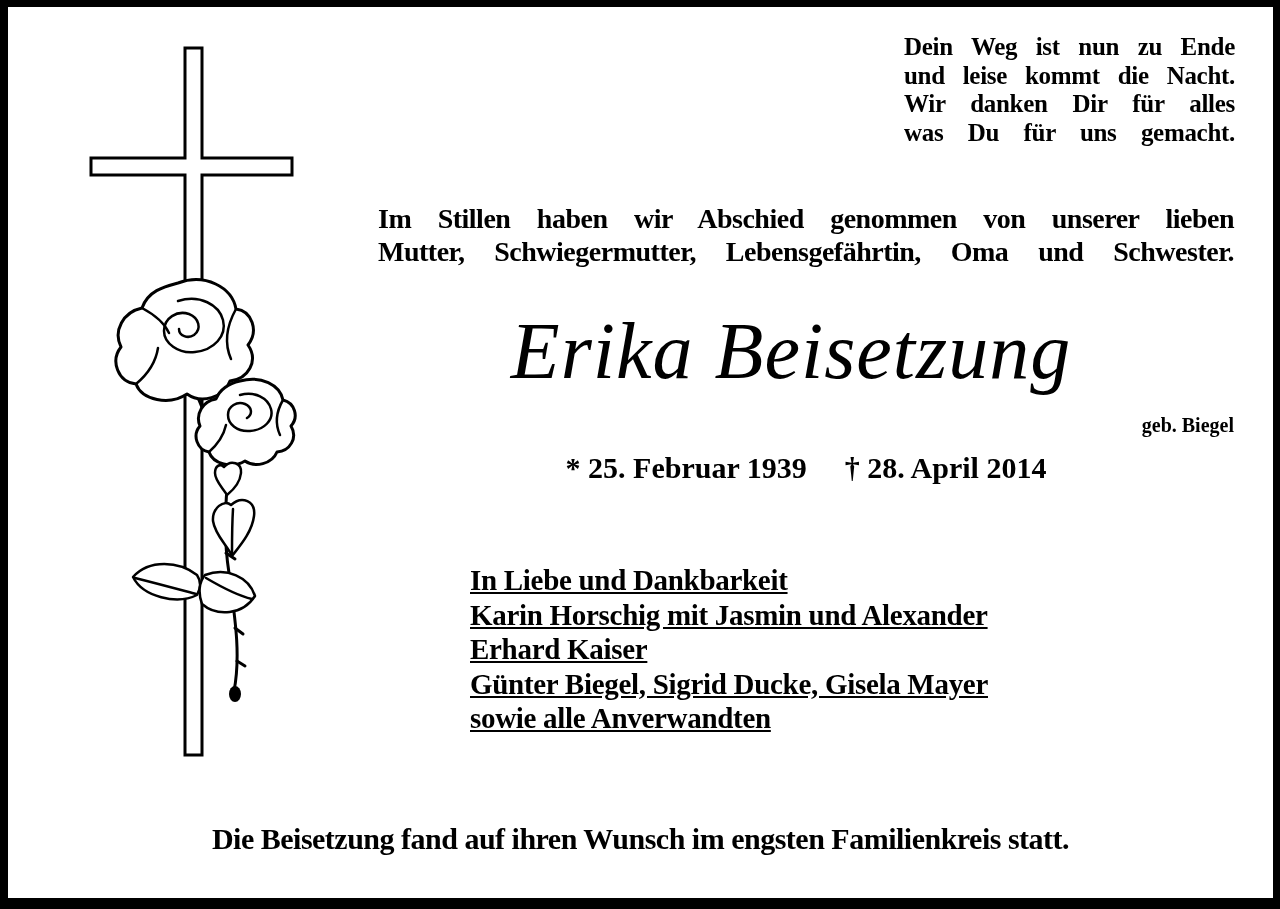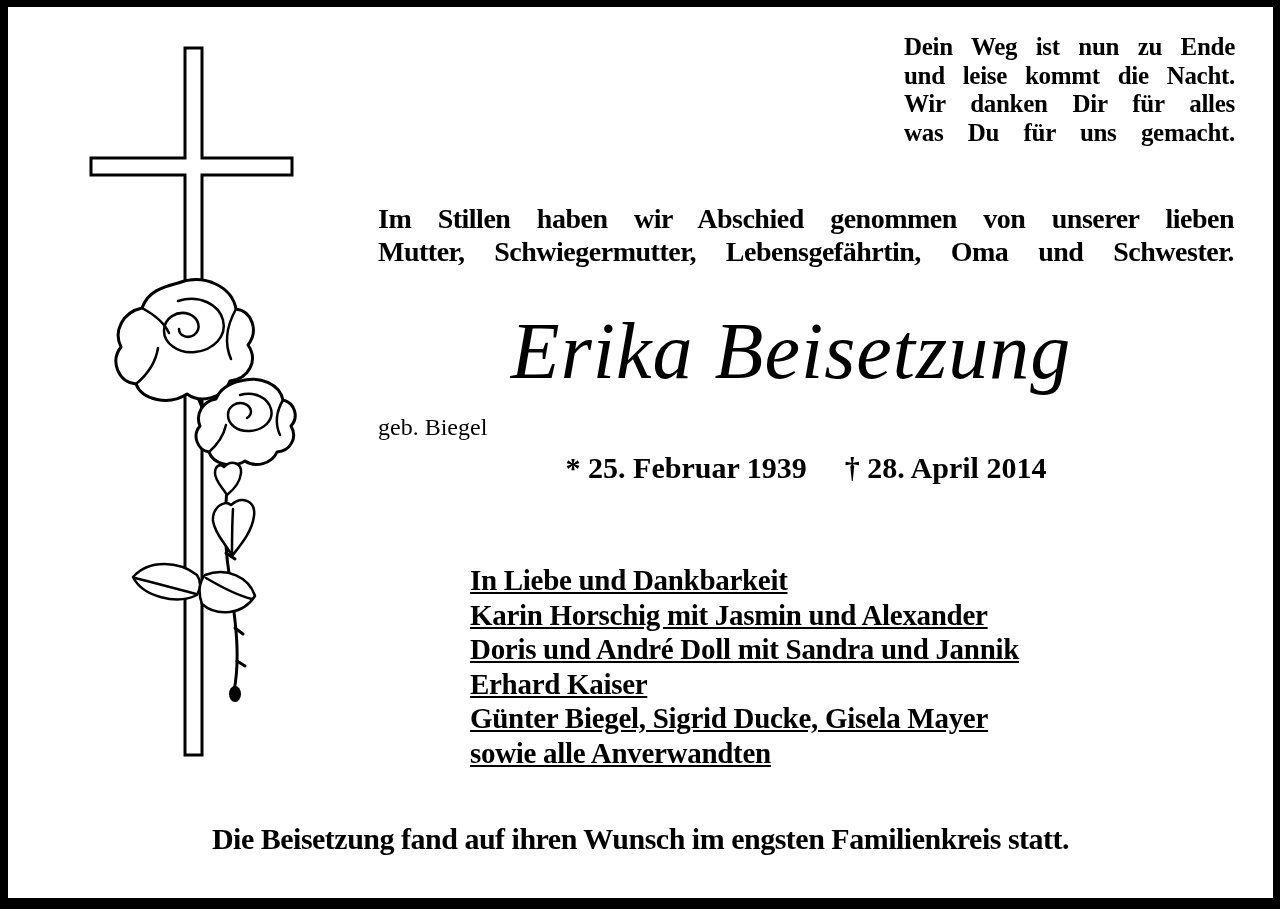--- a/index.html
+++ b/index.html
@@ -41,21 +41,21 @@
 
   .name {
     left: 340px; top: 300px; width: 886px;
     font-style: italic; font-weight: normal;
     font-size: 80px; line-height: 1.1;
     text-align: center; letter-spacing: 1px;
     white-space: nowrap;
   }
   .maiden {
     left: 370px; top: 407px; width: 856px;
-    font-weight: normal; font-size: 24px; text-align: left;
+    font-weight: bold; font-size: 20px; text-align: right;
   }
   .dates {
     left: 370px; top: 444px; width: 856px;
     font-weight: bold; font-size: 30px;
     display: flex; justify-content: center; column-gap: 38px;
     white-space: nowrap;
   }
   .mourners {
     left: 462px; top: 556px; width: 720px;
     font-weight: bold; font-size: 29px; line-height: 34.5px;
@@ -138,21 +138,20 @@
   <div class="abs maiden">geb. Biegel</div>
 
   <div class="abs dates">
     <span>* 25. Februar 1939</span>
     <span>† 28. April 2014</span>
   </div>
 
   <div class="abs mourners">
       <div>In Liebe und Dankbarkeit</div>
       <div>Karin Horschig mit Jasmin und Alexander</div>
-      <div>Doris und André Doll mit Sandra und Jannik</div>
       <div>Erhard Kaiser</div>
       <div>Günter Biegel, Sigrid Ducke, Gisela Mayer</div>
       <div>sowie alle Anverwandten</div>
     </div>
 
   <div class="abs closing">Die Beisetzung fand auf ihren Wunsch im engsten Familienkreis statt.</div>
 
 </div>
 
 </body></html>

